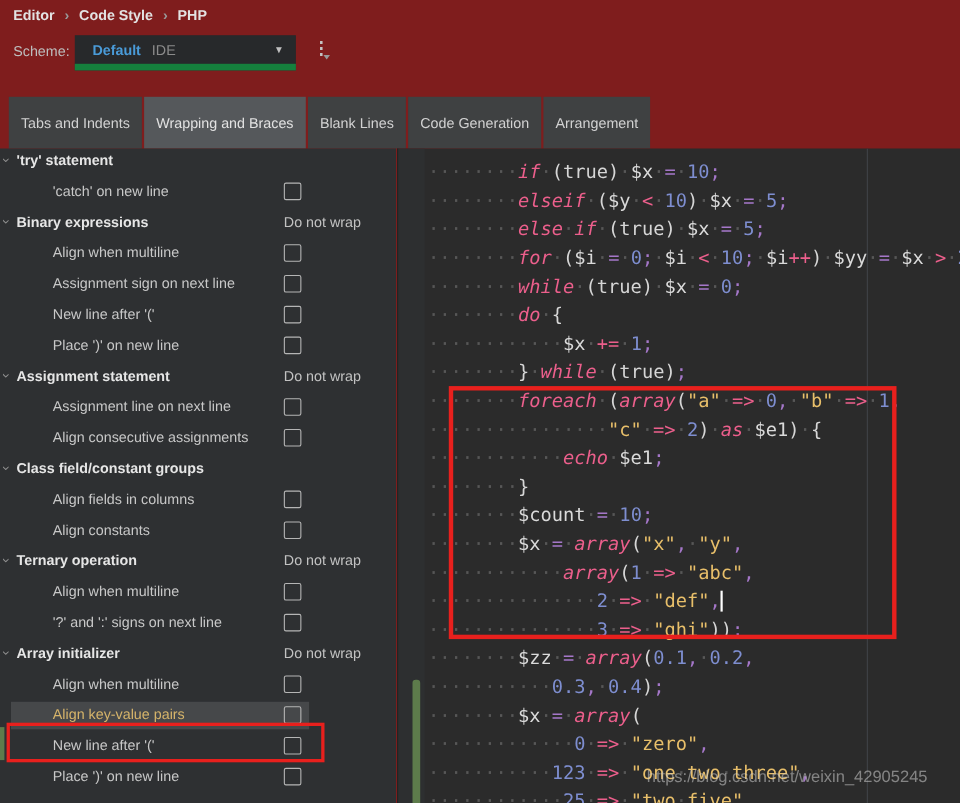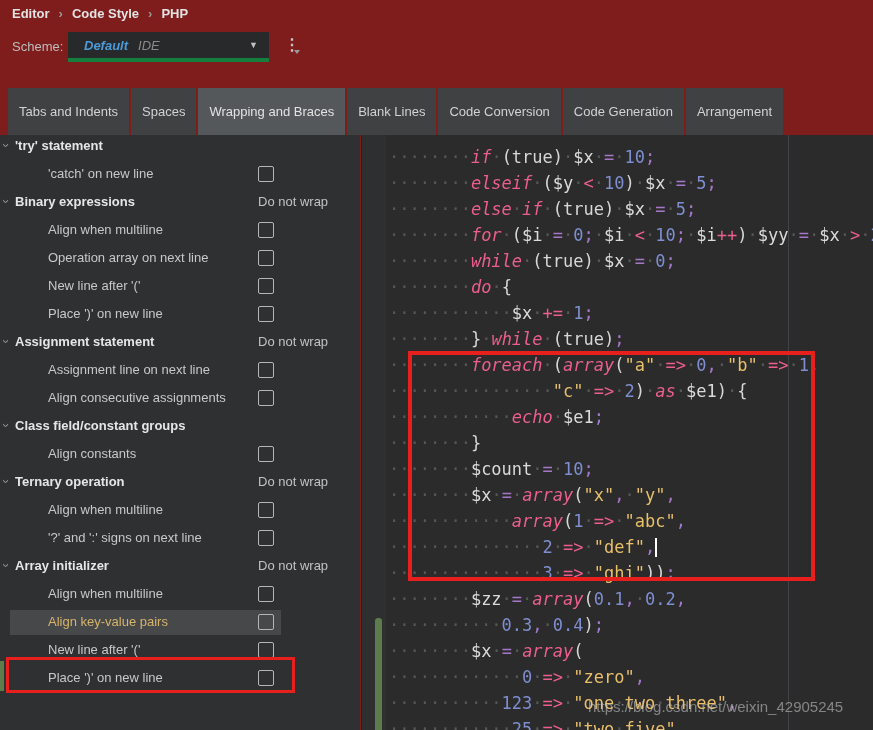--- a/index.html
+++ b/index.html
@@ -5,21 +5,21 @@
   html,body{margin:0;padding:0;background:#1e1e1e;}
   .app{position:relative;width:873px;height:730px;background:#7f1d1d;overflow:hidden;
        font-family:"Liberation Sans",sans-serif;color:#d0d0d0;}
 
   
   .breadcrumb{position:absolute;left:12px;top:6px;display:flex;align-items:center;gap:9px;
               font-size:13px;font-weight:bold;color:#e3e3e3;}
   .crumb-sep{color:#9a9a9a;font-weight:bold;font-size:13px;}
   .scheme-label{position:absolute;left:12px;top:39px;font-size:13px;color:#bdbdbd;}
   .scheme-combo{position:absolute;left:68px;top:32px;width:201px;height:26px;background:#27292b;
-                border-bottom:4px solid #15803d;display:flex;align-items:center;cursor:default;font-style:italic;}
+                border-bottom:6px solid #15803d;display:flex;align-items:center;cursor:default;}
   .scheme-default{margin-left:16px;font-size:13px;font-weight:bold;color:#4a9bd8;}
   .scheme-ide{margin-left:10px;font-size:13px;color:#8b8b8b;}
   .combo-arrow{position:absolute;right:11px;top:8px;font-size:9px;color:#c0c0c0;}
   .kebab{position:absolute;left:284px;top:35px;width:16px;height:22px;font-size:16px;font-weight:bold;
          color:#c4c4c4;line-height:20px;text-align:center;}
   .kebab:after{content:"";position:absolute;left:10px;top:15px;border-left:3px solid transparent;
          border-right:3px solid transparent;border-top:4px solid #9a9a9a;}
 
   
   .tabbar{position:absolute;left:8px;top:88px;height:47px;display:flex;gap:2px;}
@@ -85,24 +85,22 @@
   <div class="scheme-label">Scheme:</div>
   <div class="scheme-combo">
     <span class="scheme-default">Default</span>
     <span class="scheme-ide">IDE</span>
     <span class="combo-arrow">▼</span>
   </div>
   <div class="kebab">⋮</div>
 
   <div class="tabbar">
       <div class="tab">Tabs and Indents</div>
-      <div class="tab">Spaces</div>
       <div class="tab active">Wrapping and Braces</div>
       <div class="tab">Blank Lines</div>
-      <div class="tab">Code Conversion</div>
       <div class="tab">Code Generation</div>
       <div class="tab">Arrangement</div>
     </div>
 
   <div class="tree">
       <div class="trow group" style="margin-top: -3px;">
         <span class="chev">›</span>
         <span class="tlabel">'try' statement</span>
       </div>
       <div class="trow child">
@@ -112,21 +110,21 @@
       <div class="trow group">
         <span class="chev">›</span>
         <span class="tlabel">Binary expressions</span>
         <span class="wrapval">Do not wrap</span>
       </div>
       <div class="trow child">
         <span class="tlabel">Align when multiline</span>
         <span class="cb"></span>
       </div>
       <div class="trow child">
-        <span class="tlabel">Operation array on next line</span>
+        <span class="tlabel">Assignment sign on next line</span>
         <span class="cb"></span>
       </div>
       <div class="trow child">
         <span class="tlabel">New line after '('</span>
         <span class="cb"></span>
       </div>
       <div class="trow child">
         <span class="tlabel">Place ')' on new line</span>
         <span class="cb"></span>
       </div>
@@ -139,20 +137,24 @@
         <span class="tlabel">Assignment line on next line</span>
         <span class="cb"></span>
       </div>
       <div class="trow child">
         <span class="tlabel">Align consecutive assignments</span>
         <span class="cb"></span>
       </div>
       <div class="trow group">
         <span class="chev">›</span>
         <span class="tlabel">Class field/constant groups</span>
+      </div>
+      <div class="trow child">
+        <span class="tlabel">Align fields in columns</span>
+        <span class="cb"></span>
       </div>
       <div class="trow child">
         <span class="tlabel">Align constants</span>
         <span class="cb"></span>
       </div>
       <div class="trow group">
         <span class="chev">›</span>
         <span class="tlabel">Ternary operation</span>
         <span class="wrapval">Do not wrap</span>
       </div>

